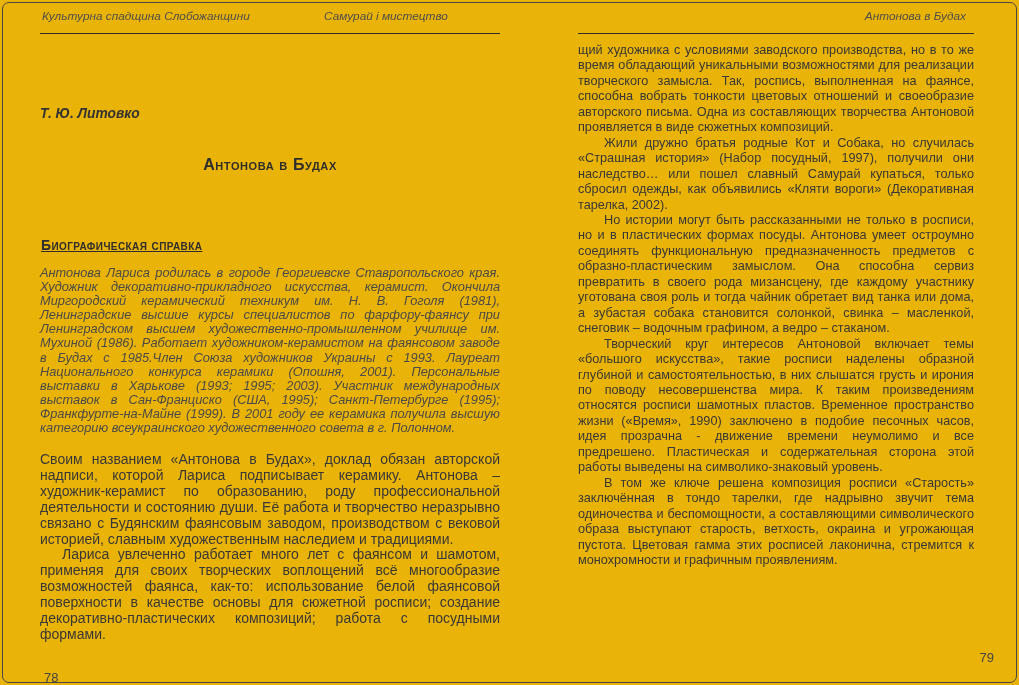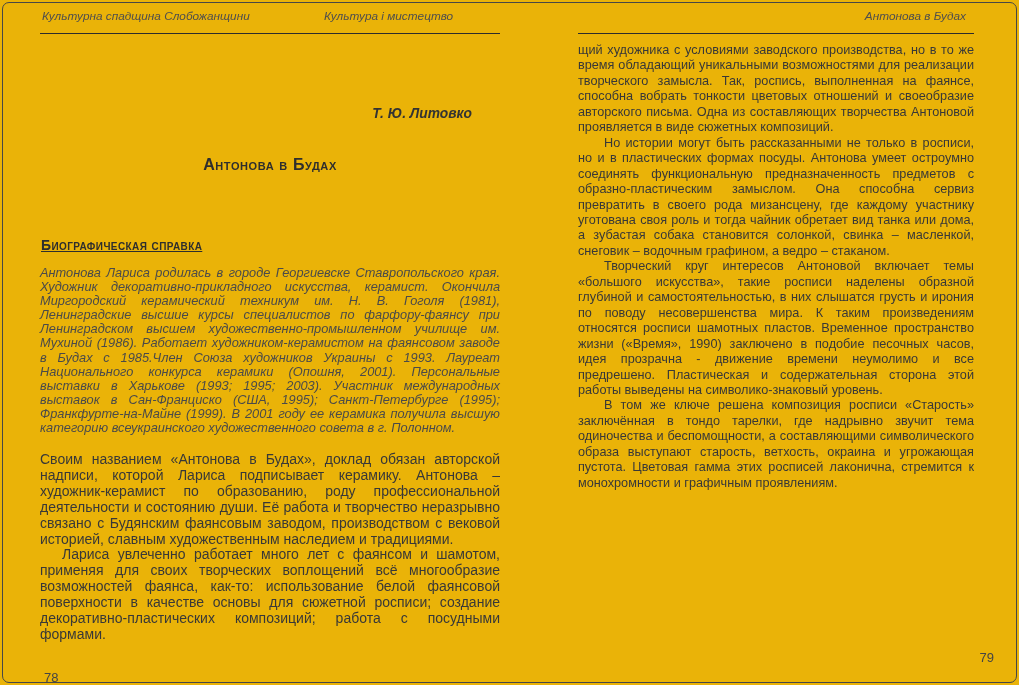--- a/index.html
+++ b/index.html
@@ -21,21 +21,21 @@
   }
   .running-head .rh-left{position:absolute;left:2px;white-space:nowrap;}
   .running-head .rh-mid{position:absolute;left:284px;white-space:nowrap;}
   .running-head.align-right{text-align:right;padding-right:8px;box-sizing:border-box;}
   .head-rule{
     position:absolute;top:33px;left:0;right:0;height:0;
     border-top:1.7px solid #2c2c2c;
   }
 
   .author{
-    position:absolute;top:106px;left:0;right:0;text-align:right;
+    position:absolute;top:106px;left:0;right:0;
     padding-right:28px;box-sizing:border-box;
     font-weight:bold;font-style:italic;font-size:13.8px;color:#333;
   }
   .doc-title{
     position:absolute;top:156px;left:0;right:0;text-align:center;
     font-weight:bold;font-size:16px;letter-spacing:.6px;color:#2e2e2e;
     font-variant:small-caps;
   }
   .section-heading{
     position:absolute;top:237px;left:1px;
@@ -68,21 +68,21 @@
 </style>
 </head>
 <body>
 
 <div class="canvas">
   <div class="frame"></div>
 
   <div class="page page-left">
     <div class="running-head">
       <span class="rh-left">Культурна спадщина Слобожанщини</span>
-      <span class="rh-mid">Культура і мистецтво</span>
+      <span class="rh-mid">Самурай і мистецтво</span>
     </div>
     <div class="head-rule"></div>
 
     <div class="author">Т. Ю. Литовко</div>
 
     <div class="doc-title">Антонова в Будах</div>
 
     <div class="section-heading">Биографическая справка</div>
 
     <div class="bio">Антонова Лариса родилась в городе Георгиевске Ставропольского края. Художник декоративно-прикладного искусства, керамист. Окончила Миргородский керамический техникум им. Н. В. Гоголя (1981), Ленинградские высшие курсы специалистов по фарфору-фаянсу при Ленинградском высшем художественно-промышленном училище им. Мухиной (1986). Работает художником-керамистом на фаянсовом заводе в Будах с 1985.Член Союза художников Украины с 1993. Лауреат Национального конкурса керамики (Опошня, 2001). Персональные выставки в Харькове (1993; 1995; 2003). Участник международных выставок в Сан-Франциско (США, 1995); Санкт-Петербурге (1995); Франкфурте-на-Майне (1999). В 2001 году ее керамика получила высшую категорию всеукраинского художественного совета в г. Полонном.</div>
@@ -96,20 +96,21 @@
   </div>
 
   <div class="page page-right">
     <div class="running-head align-right">
       <span>Антонова в Будах</span>
     </div>
     <div class="head-rule"></div>
 
     <div class="body-text">
       <p class="no-indent">щий художника с условиями заводского производства, но в то же время обладающий уникальными возможностями для реализации творческого замысла. Так, роспись, выполненная на фаянсе, способна вобрать тонкости цветовых отношений и своеобразие авторского письма. Одна из составляющих творчества Антоновой проявляется в виде сюжетных композиций.</p>
+      <p class="indent">Жили дружно братья родные Кот и Собака, но случилась «Страшная история» (Набор посудный, 1997), получили они наследство… или пошел славный Самурай купаться, только сбросил одежды, как объявились «Кляти вороги» (Декоративная тарелка, 2002).</p>
       <p class="indent">Но истории могут быть рассказанными не только в росписи, но и в пластических формах посуды. Антонова умеет остроумно соединять функциональную предназначенность предметов с образно-пластическим замыслом. Она способна сервиз превратить в своего рода мизансцену, где каждому участнику уготована своя роль и тогда чайник обретает вид танка или дома, а зубастая собака становится солонкой, свинка – масленкой, снеговик – водочным графином, а ведро – стаканом.</p>
       <p class="indent">Творческий круг интересов Антоновой включает темы «большого искусства», такие росписи наделены образной глубиной и самостоятельностью, в них слышатся грусть и ирония по поводу несовершенства мира. К таким произведениям относятся росписи шамотных пластов. Временное пространство жизни («Время», 1990) заключено в подобие песочных часов, идея прозрачна - движение времени неумолимо и все предрешено. Пластическая и содержательная сторона этой работы выведены на символико-знаковый уровень.</p>
       <p class="indent">В том же ключе решена композиция росписи «Старость» заключённая в тондо тарелки, где надрывно звучит тема одиночества и беспомощности, а составляющими символического образа выступают старость, ветхость, окраина и угрожающая пустота. Цветовая гамма этих росписей лаконична, стремится к монохромности и графичным проявлениям.</p>
     </div>
 
     <div class="pagenum pn-right">79</div>
   </div>
 </div>
 
 </body></html>

